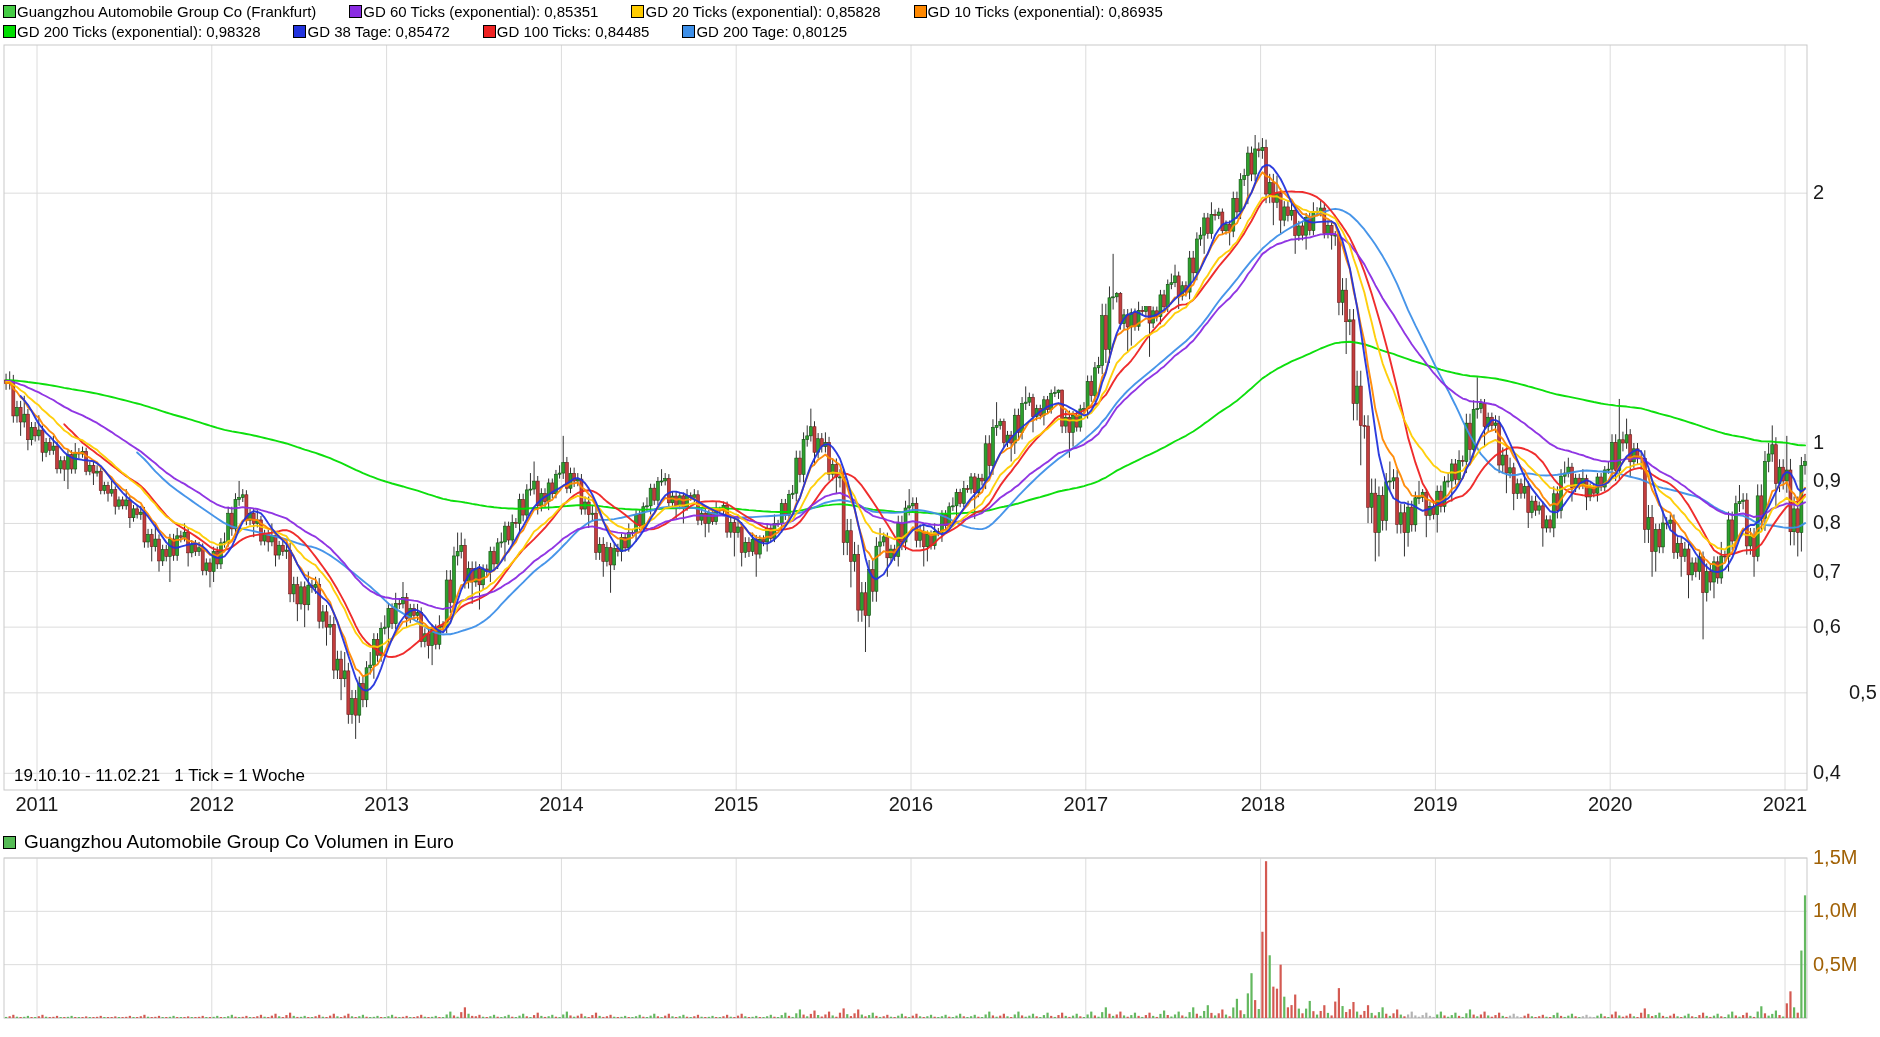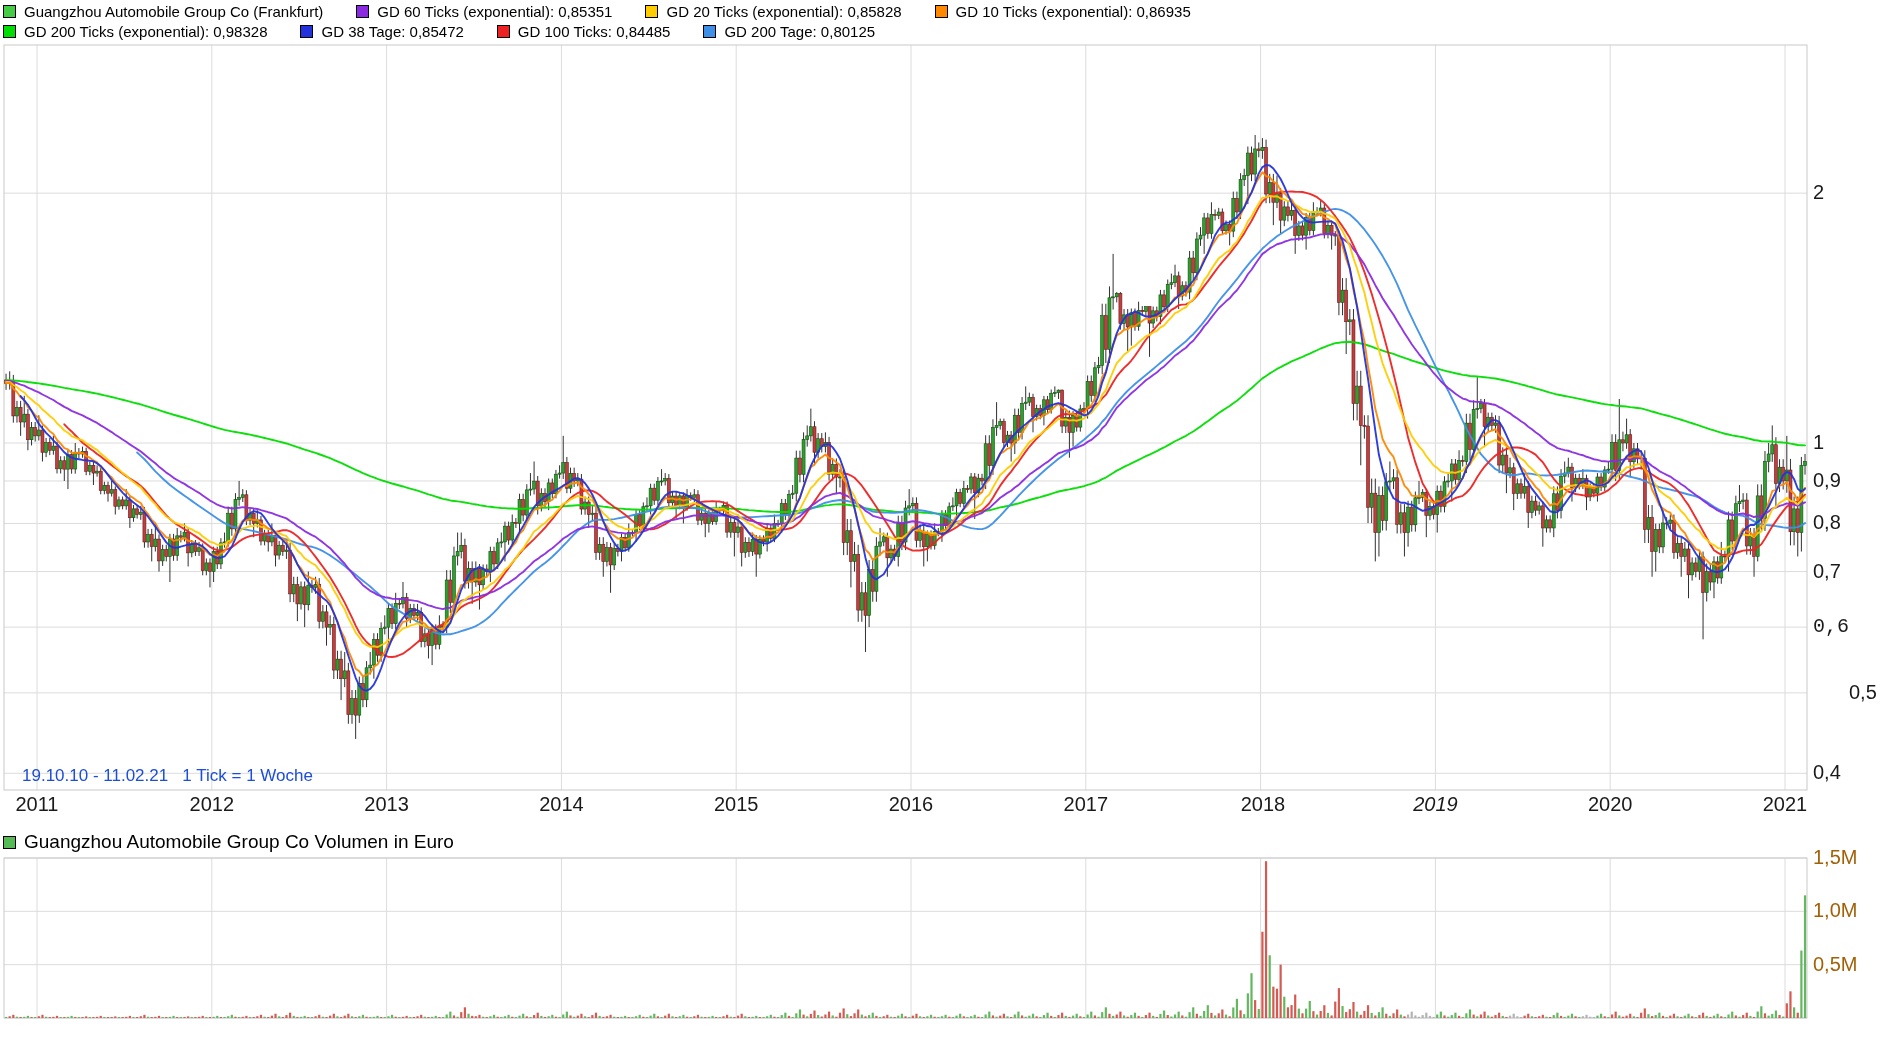--- a/index.html
+++ b/index.html
@@ -2,26 +2,26 @@
 <html><head>
 <meta charset="utf-8">
 <style>
   html,body{margin:0;padding:0}
   body{width:1880px;height:1037px;background:#ffffff;position:relative;overflow:hidden;
        font-family:"Liberation Sans",sans-serif;}
   #chart-svg{position:absolute;left:0;top:0}
   .legend-row{position:absolute;left:3px;display:flex;gap:33px;align-items:center;white-space:nowrap}
   #legend-row-1{top:3px}
   #legend-row-2{top:23px}
-  .legend-item{display:flex;align-items:center;gap:8px;font-size:15px;color:#000}
+  .legend-item{display:flex;align-items:center;gap:1px;font-size:15px;color:#000}
   .swatch{width:11px;height:11px;border:1px solid #000;flex:0 0 auto}
   .axis-label{position:absolute;left:1813px;font-size:20px;color:#1a1a1a}
   .vol-axis-label{position:absolute;left:1813px;font-size:20px;color:#a16207}
   .year-label{position:absolute;width:90px;text-align:center;font-size:20px;color:#1a1a1a;top:793px}
-  #date-note{position:absolute;left:22px;top:766px;font-size:17px;color:#1d4ed8;white-space:pre}
+  #date-note{position:absolute;left:14px;top:766px;font-size:17px;color:#000000;white-space:pre}
   #volume-legend{position:absolute;left:3px;top:831px;display:flex;align-items:center;gap:8px;
                  font-size:19px;color:#000;white-space:nowrap}
 </style>
 </head>
 <body>
 
 <div id="app">
   <svg id="chart-svg" width="1880" height="1037">
       <defs>
         <clipPath id="clip-price">
@@ -1079,32 +1079,32 @@
   <div id="volume-legend">
     <span class="swatch" id="volume-swatch" style="background: rgb(85, 187, 85);"></span>
     <span>Guangzhou Automobile Group Co Volumen in Euro</span>
   </div>
   <div id="labels">
       <div class="axis-label" style="top: 181.15px;">2</div>
       <div class="axis-label" style="top: 431px;">1</div>
       <div class="axis-label" style="top: 468.98px;">0,9</div>
       <div class="axis-label" style="top: 511.44px;">0,8</div>
       <div class="axis-label" style="top: 559.57px;">0,7</div>
-      <div class="axis-label" style="top: 615.13px; font-family: Liberation Mono, monospace;">0,6</div>
+      <div class="axis-label" style="top: 615.13px;">0,6</div>
       <div class="axis-label" style="top: 680.85px; margin-left: 36px;">0,5</div>
       <div class="axis-label" style="top: 761.29px;">0,4</div>
       <div class="vol-axis-label" style="top: 846px;">1,5M</div>
       <div class="vol-axis-label" style="top: 899.33px;">1,0M</div>
       <div class="vol-axis-label" style="top: 952.67px;">0,5M</div>
       <div class="vol-axis-label" style="top: 1006px; margin-top: 33px;">0,0M</div>
       <div class="year-label" style="left: -8px;">2011</div>
       <div class="year-label" style="left: 166.8px;">2012</div>
       <div class="year-label" style="left: 341.6px;">2013</div>
       <div class="year-label" style="left: 516.4px;">2014</div>
       <div class="year-label" style="left: 691.2px;">2015</div>
       <div class="year-label" style="left: 866px;">2016</div>
       <div class="year-label" style="left: 1040.8px;">2017</div>
       <div class="year-label" style="left: 1218px;">2018</div>
-      <div class="year-label" style="left: 1390.4px; font-style: italic;">2019</div>
+      <div class="year-label" style="left: 1390.4px;">2019</div>
       <div class="year-label" style="left: 1565.2px;">2020</div>
       <div class="year-label" style="left: 1740px;">2021</div>
     </div>
 </div>
 
 </body></html>

